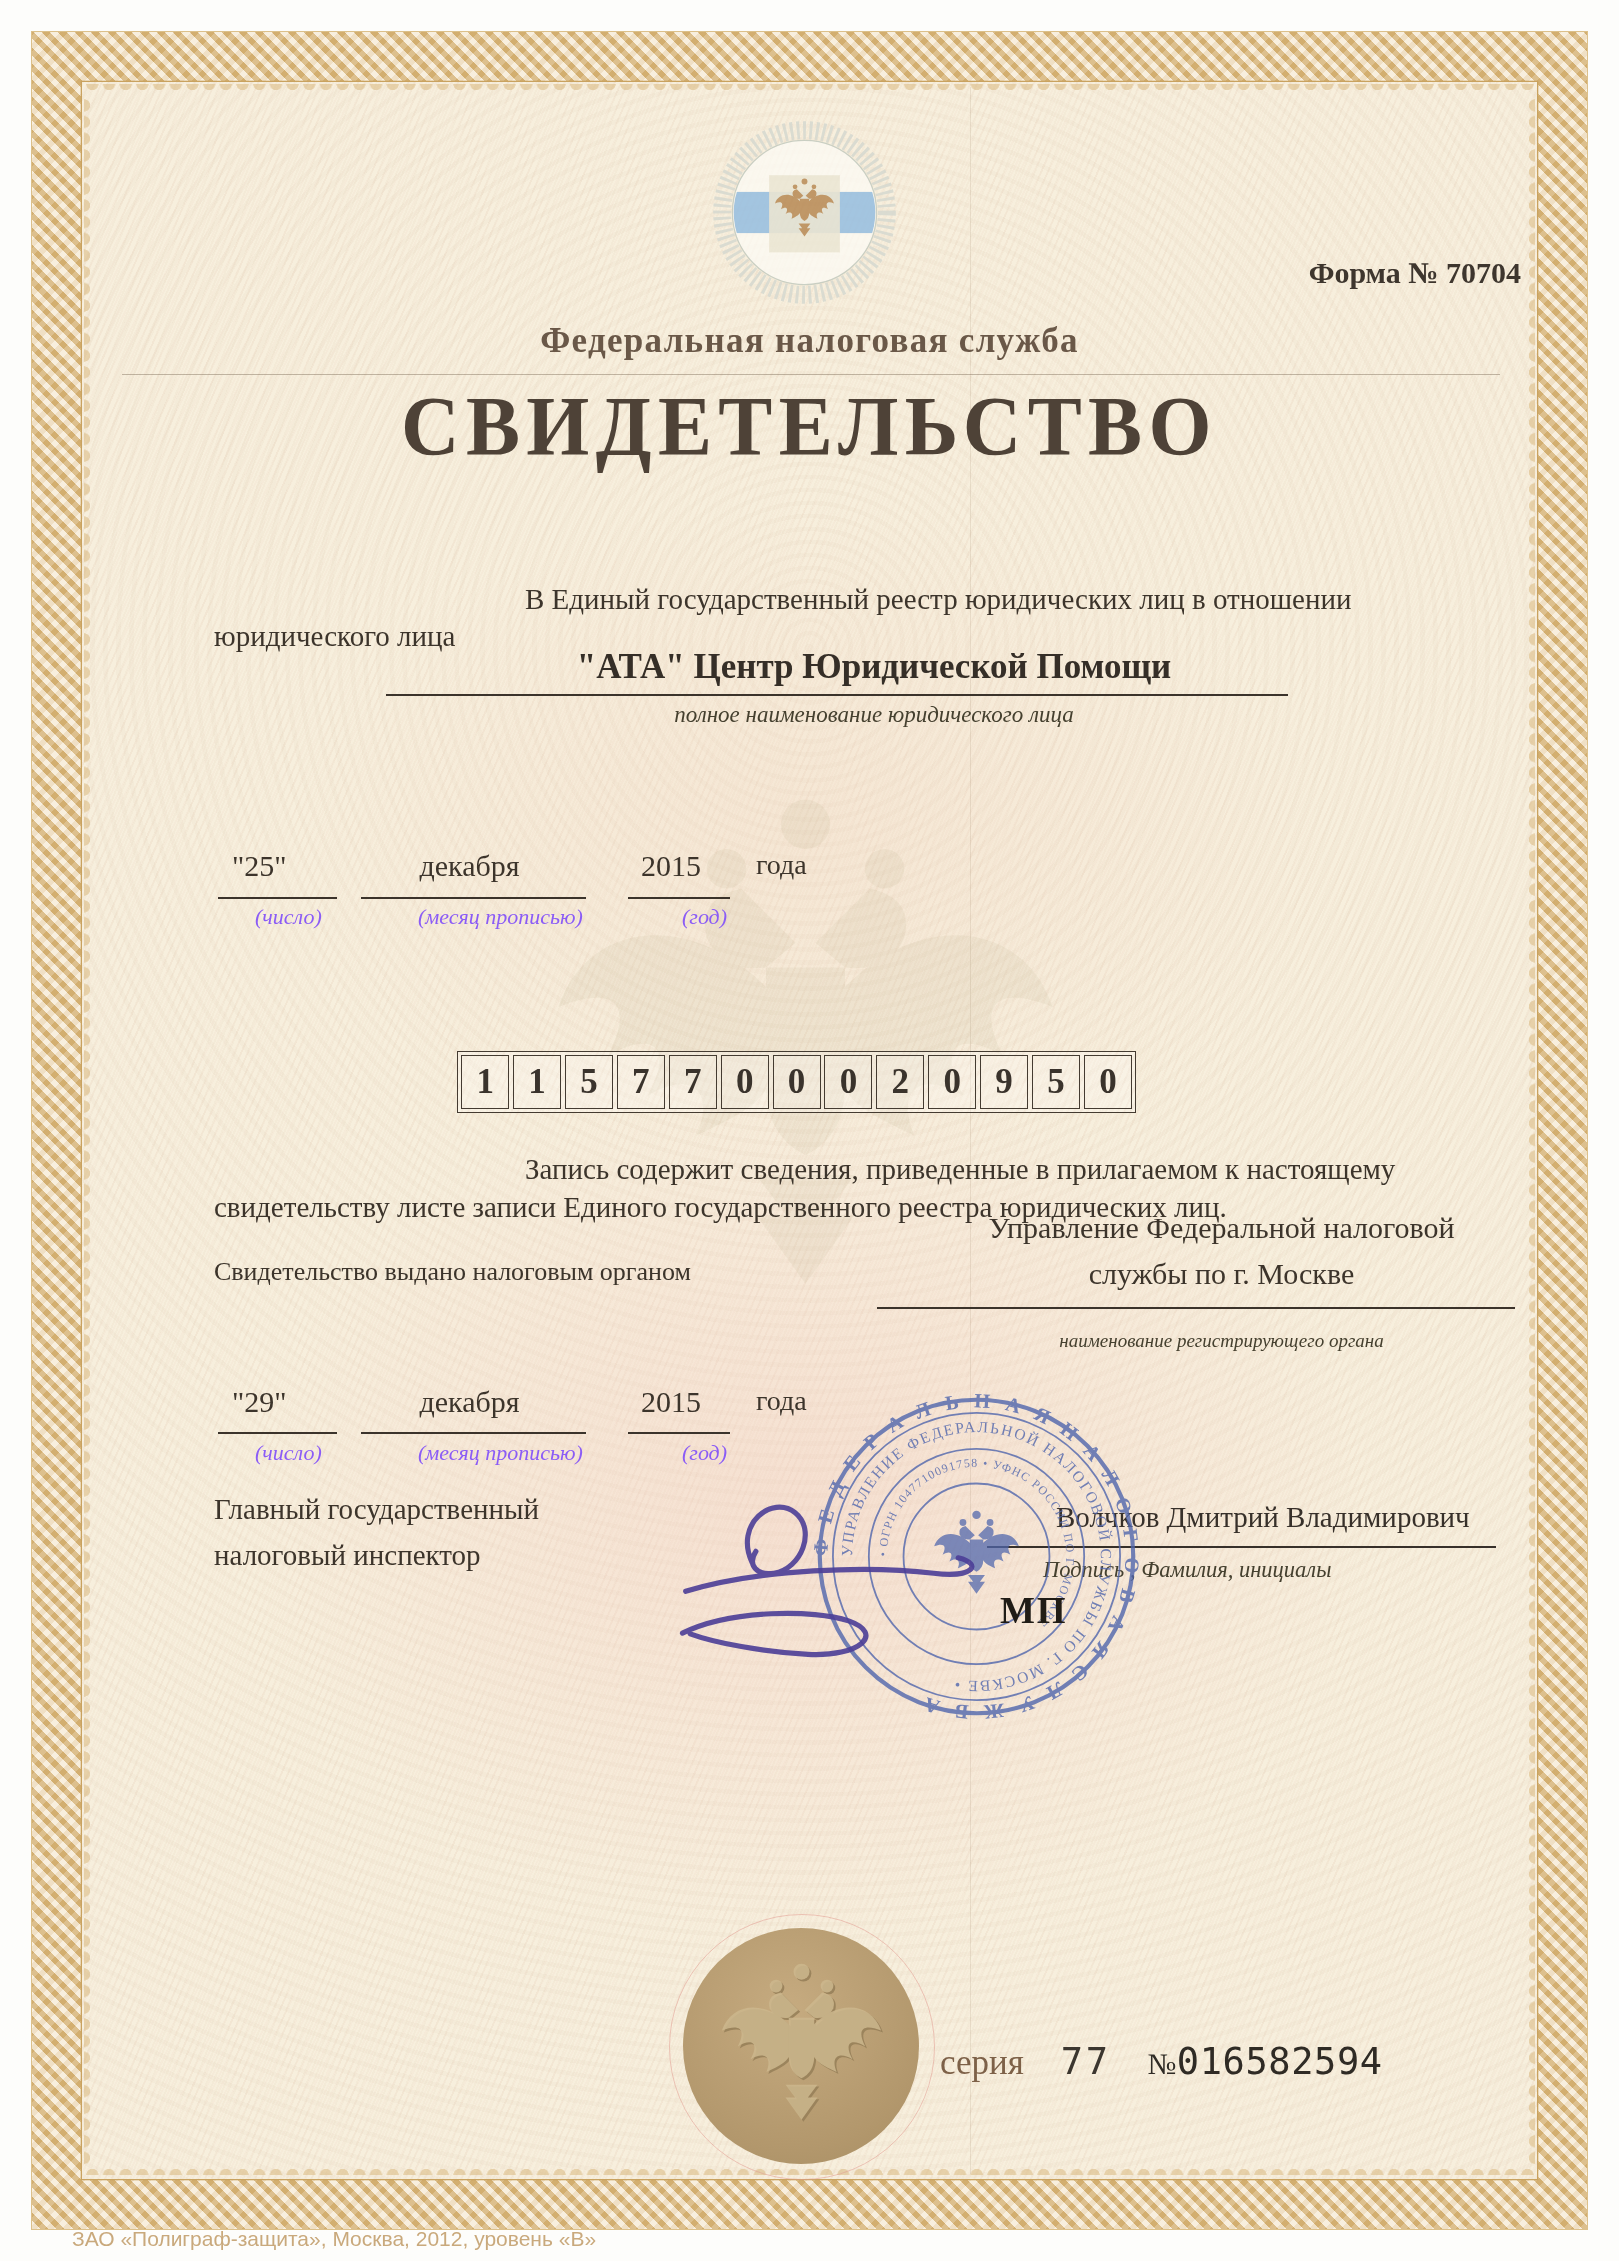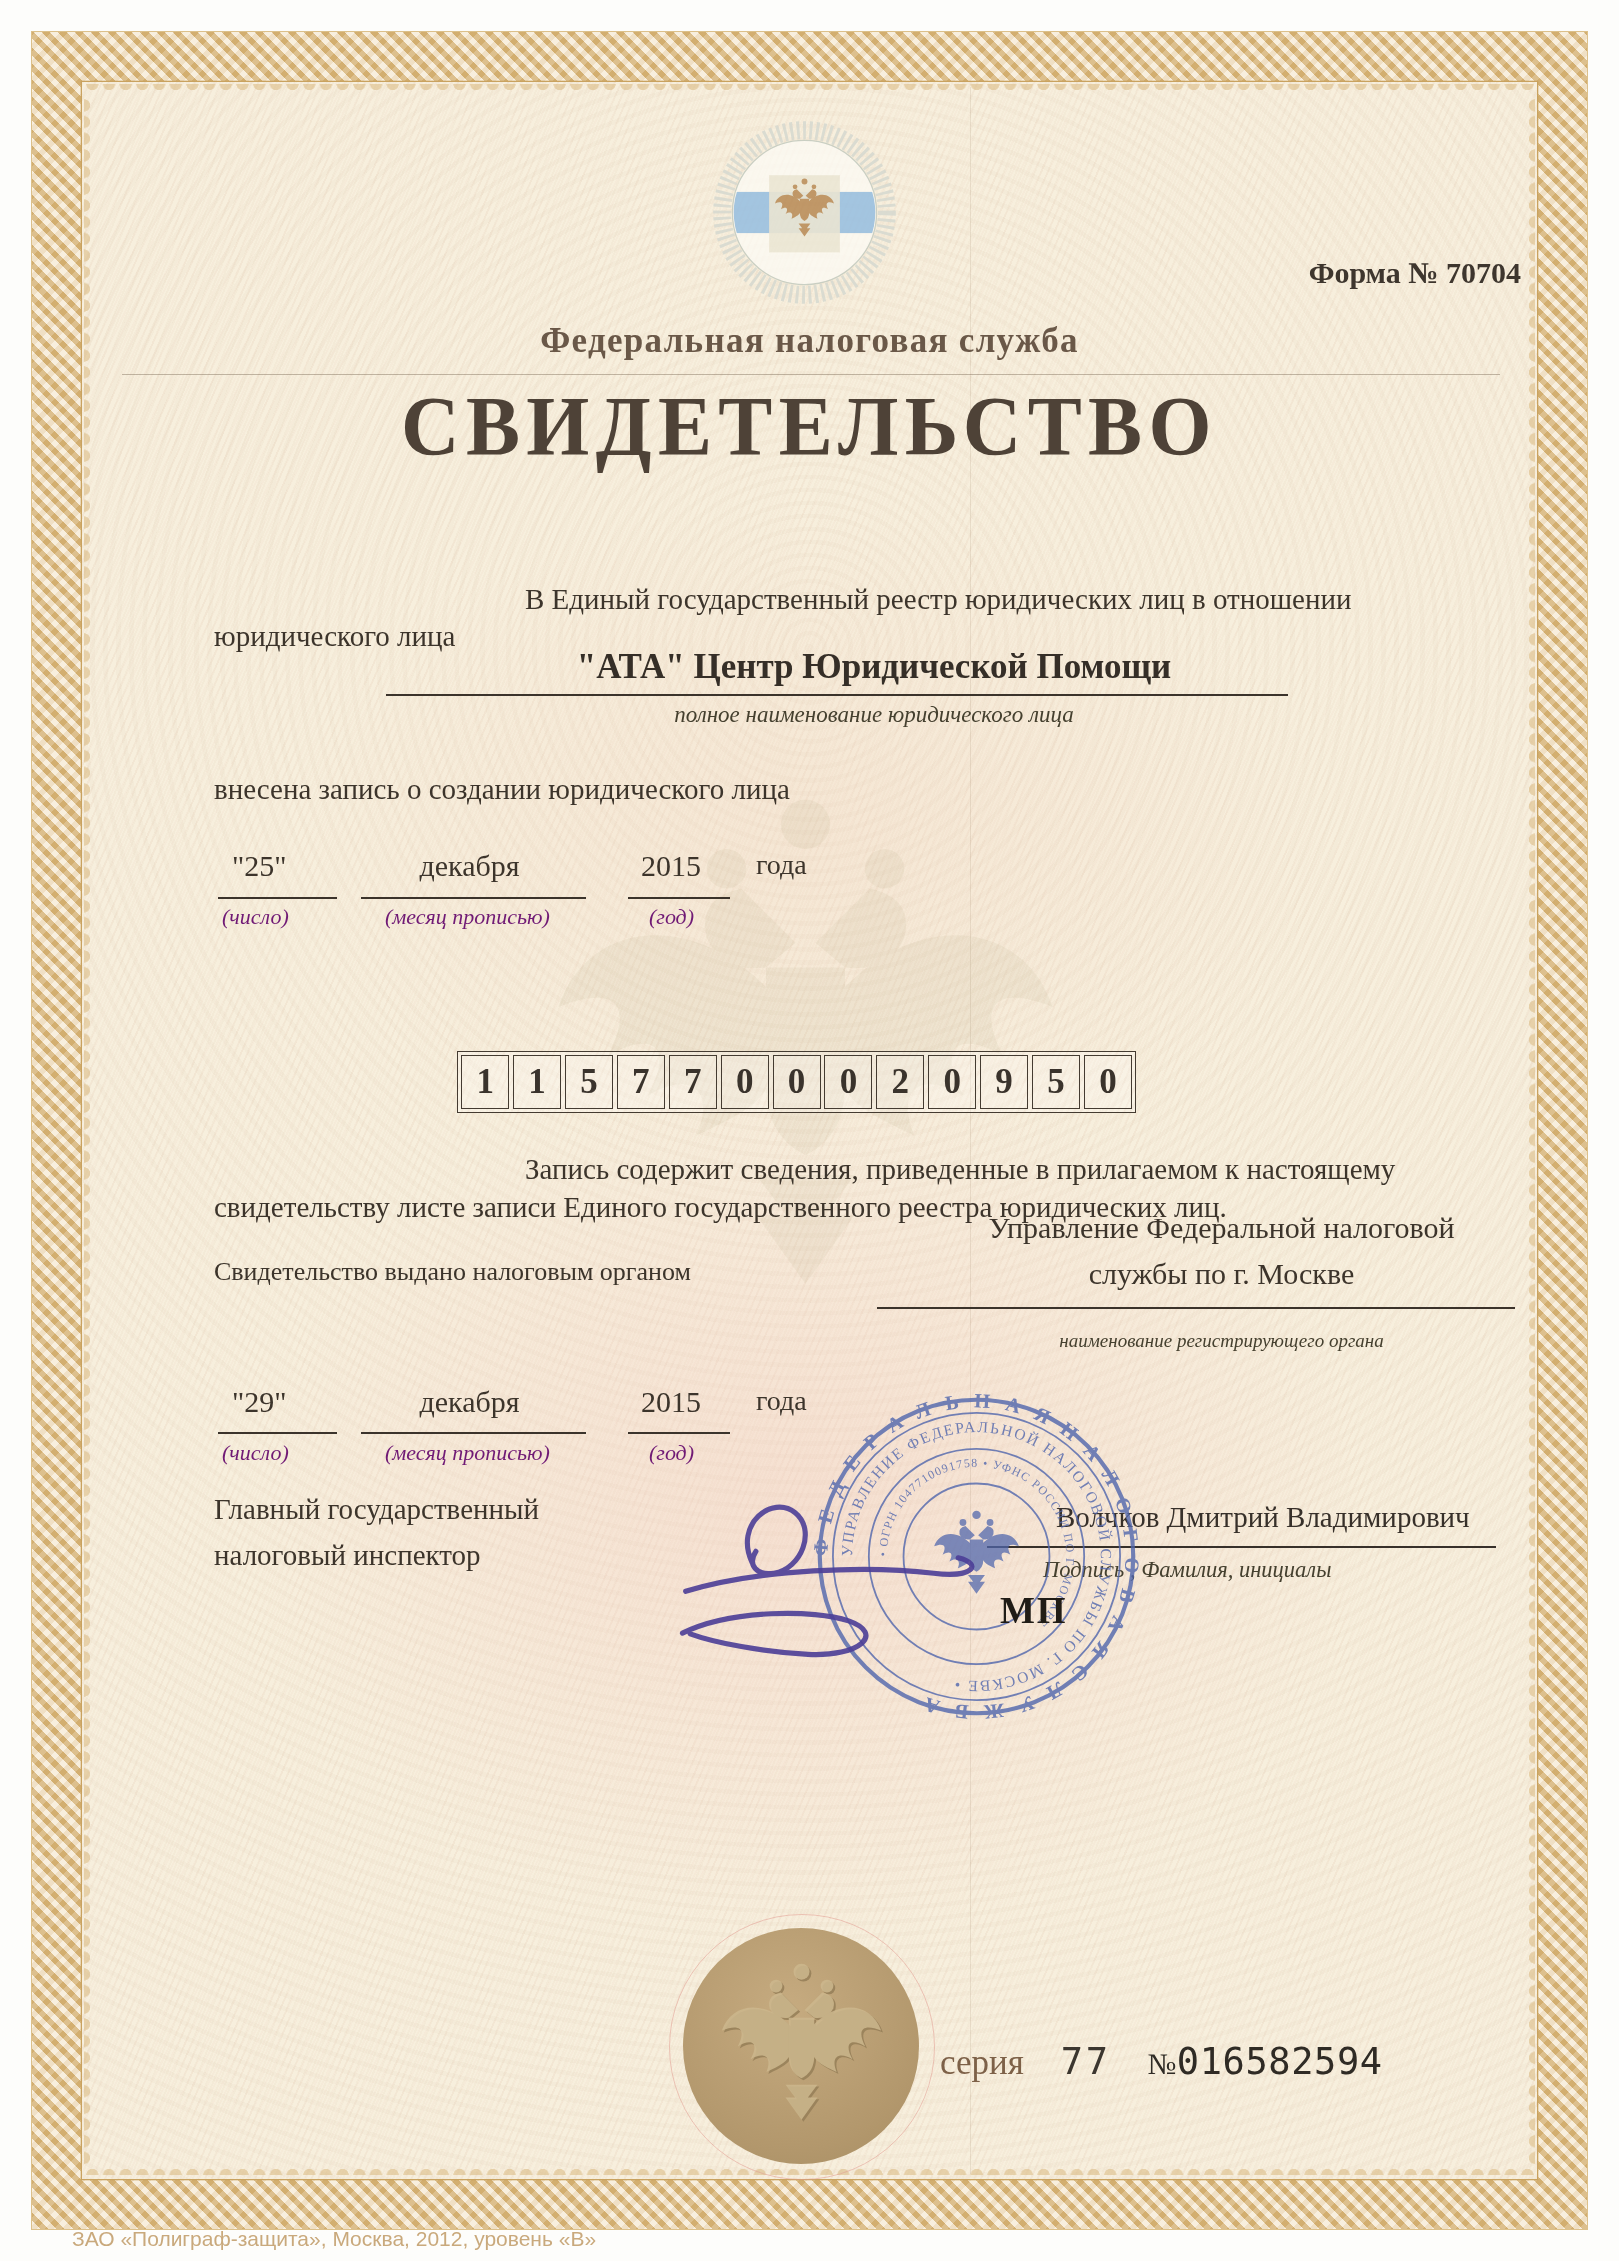--- a/index.html
+++ b/index.html
@@ -52,21 +52,21 @@
   .date-day{left:232px;font-size:30px;}
   .date-month{left:386px;width:167px;text-align:center;font-size:30px;}
   .date-year{left:641px;font-size:30px;}
   .date-year-suffix{left:756px;font-size:28px;}
   .u-day{left:218px;width:119px;}
   .u-month{left:361px;width:225px;}
   .u-year{left:628px;width:102px;}
   .cap-day{left:222px;font-size:22px;}
   .cap-month{left:385px;font-size:22px;}
   .cap-year{left:649px;font-size:22px;}
-  .date-cap{color:#701a75;}
+  .date-cap{color:#8b5cf6;margin-left:33px;}
   
   #ogrn-label{top:980px;left:214px;font-size:30px;}
   #ogrn-row{top:1051px;left:457px;display:flex;gap:3.9px;padding:3.2px;border:1.9px solid #443b31;background:rgba(255,255,255,.25);}
   .ogrn-cell{width:46px;height:52px;border:1.9px solid #443b31;display:flex;align-items:center;justify-content:center;
     font-size:35px;font-weight:bold;color:#3a332c;}
   
   #note-line1{top:1153px;left:525px;font-size:29px;}
   #note-line2{top:1191px;left:214px;font-size:29px;}
   
   #issued-label{top:1257px;left:214px;font-size:26px;}
@@ -147,21 +147,20 @@
   <div id="form-number" class="abs txt">Форма  № 70704</div>
   <div id="agency" class="abs txt center">Федеральная налоговая служба</div>
   <div id="header-rule" class="abs"></div>
   <div id="doc-title" class="abs txt center">СВИДЕТЕЛЬСТВО</div>
 
   <div id="intro-line1" class="abs txt">В Единый государственный реестр юридических лиц в отношении</div>
   <div id="intro-line2" class="abs txt">юридического лица</div>
   <div id="company-name" class="abs txt">"АТА" Центр Юридической Помощи</div>
   <div id="company-underline" class="abs rule"></div>
   <div id="company-caption" class="abs txt italic">полное наименование юридического лица</div>
-  <div id="record-line" class="abs txt">внесена запись о создании юридического лица</div>
 
   <div class="abs txt date-day" style="top:849px">"25"</div>
   <div class="abs txt date-month" style="top:849px">декабря</div>
   <div class="abs txt date-year" style="top:849px">2015</div>
   <div class="abs txt date-year-suffix" style="top:849px">года</div>
   <div class="abs rule u-day" style="top:897px"></div>
   <div class="abs rule u-month" style="top:897px"></div>
   <div class="abs rule u-year" style="top:897px"></div>
   <div class="abs txt italic date-cap cap-day" style="top:904px">(число)</div>
   <div class="abs txt italic date-cap cap-month" style="top:904px">(месяц прописью)</div>

